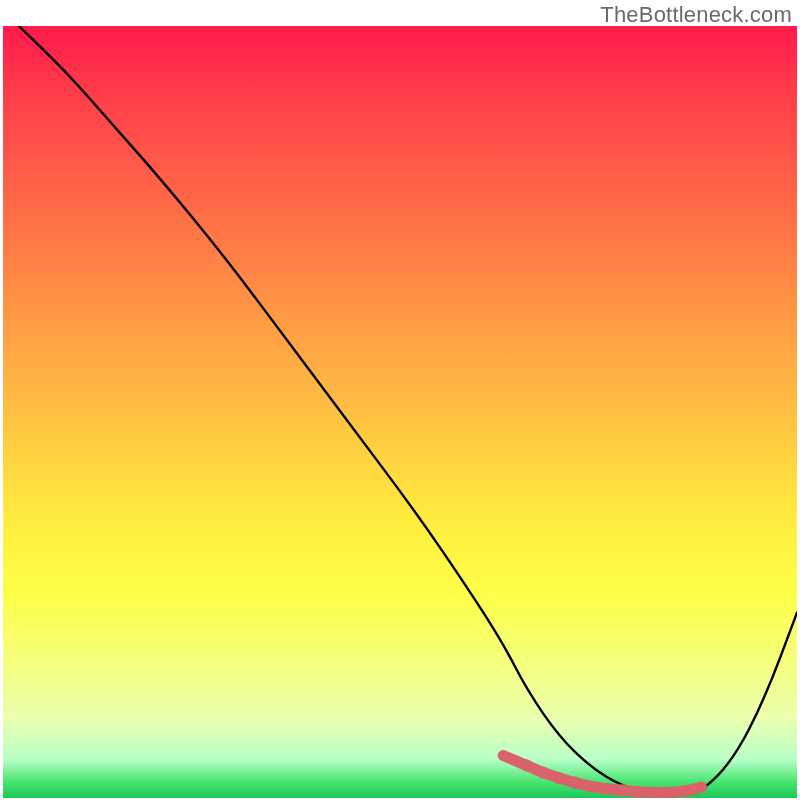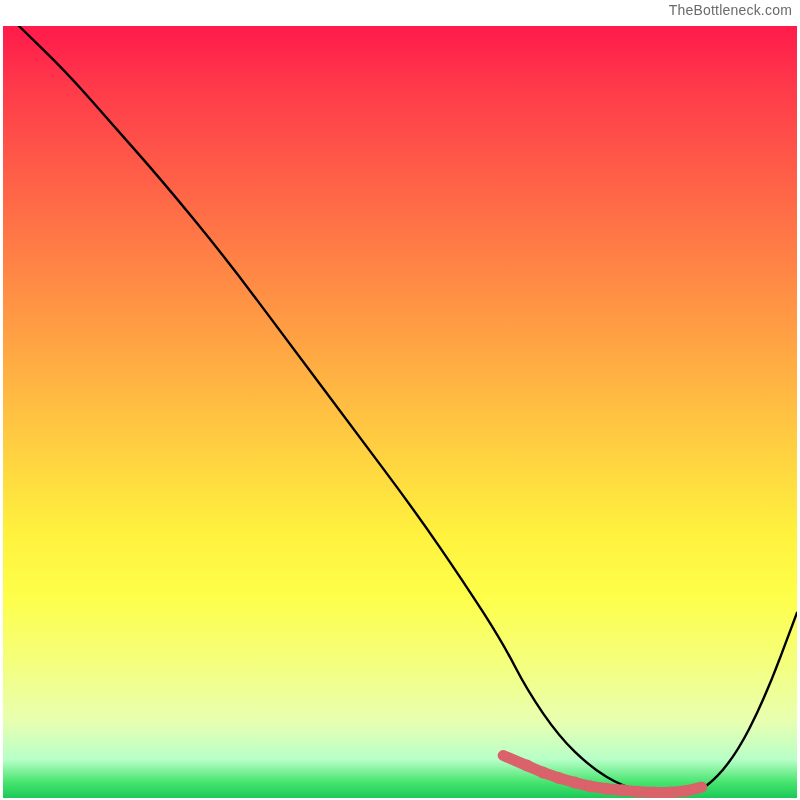--- a/index.html
+++ b/index.html
@@ -13,21 +13,21 @@
   }
   .stage {
     position: relative;
     width: 800px;
     height: 800px;
   }
   .watermark {
     position: absolute;
     top: 2px;
     right: 8px;
-    font-size: 14px;
+    font-size: 22px;
     font-weight: 500;
     color: #6a6a6a;
     letter-spacing: 0.2px;
     z-index: 3;
   }
   
   .plot {
     position: absolute;
     left: 3px;
     top: 26px;

